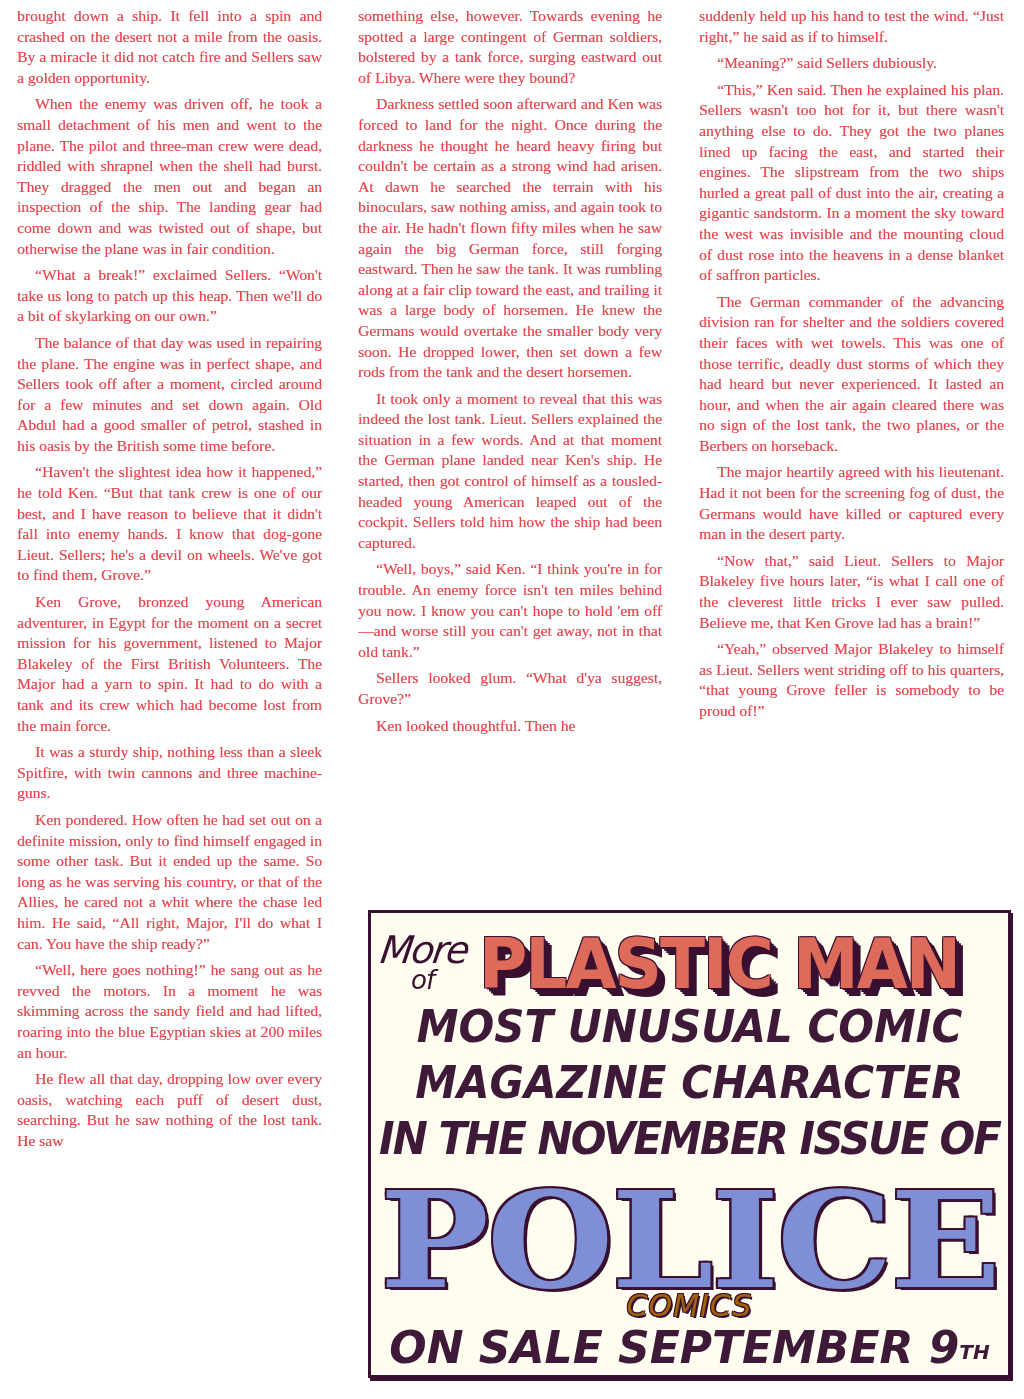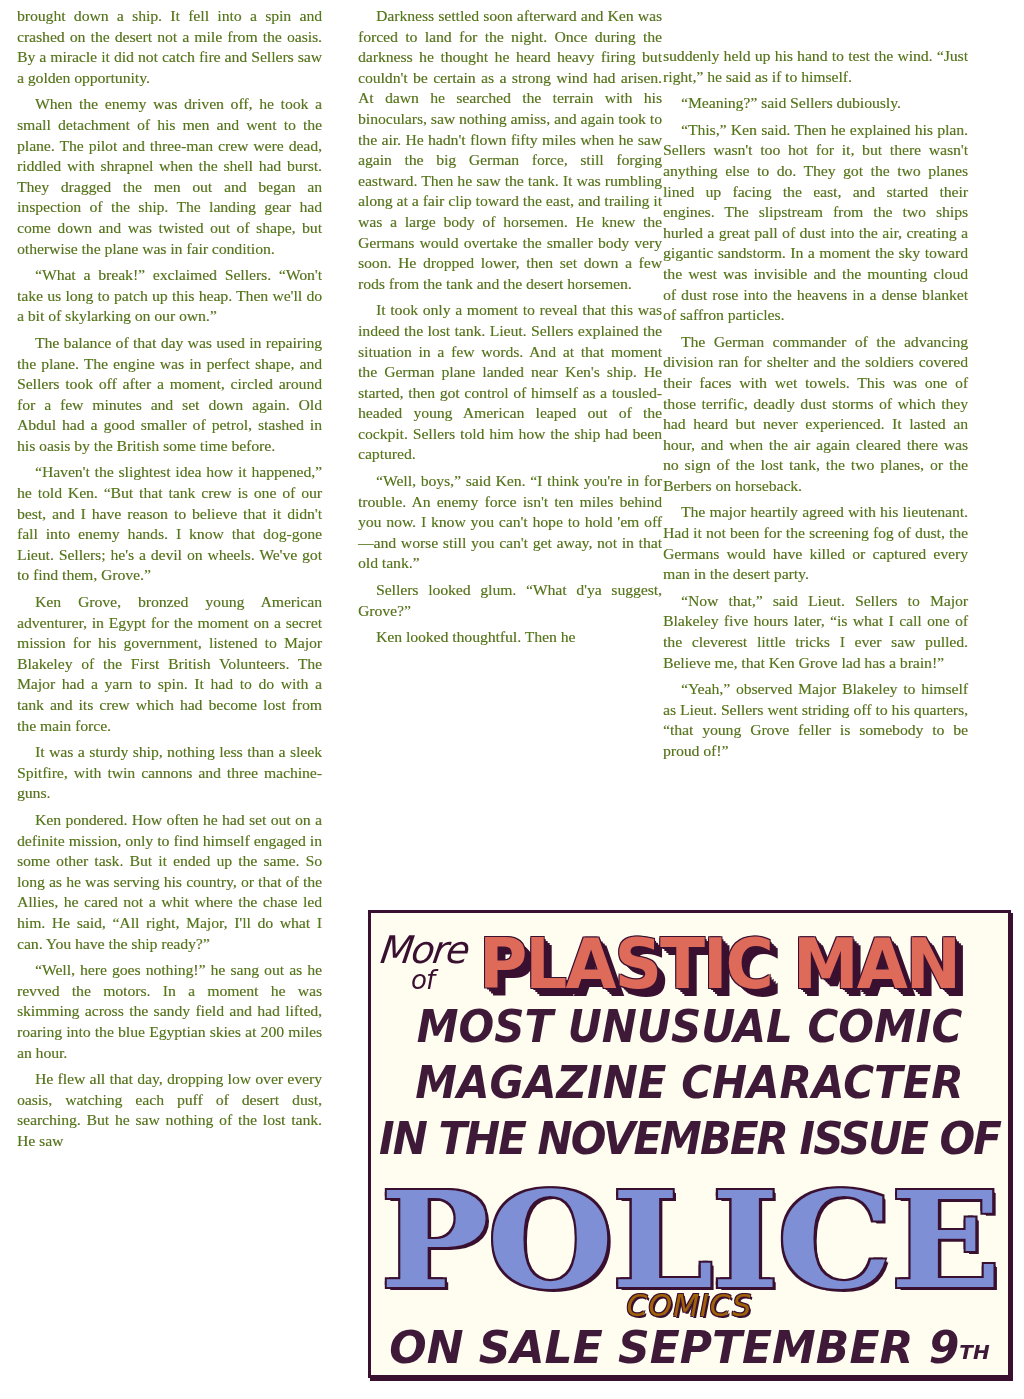--- a/index.html
+++ b/index.html
@@ -9,28 +9,28 @@
     position: relative;
     font-family: "Liberation Serif", "DejaVu Serif", serif;
     color: #4a1430;
   }
   .col {
     position: absolute;
     top: 6px;
     font-size: 15.6px;
     line-height: 20.6px;
     text-align: justify;
-    color: #4d7c0f;
+    color: #ef4444;
     text-shadow: 0.4px 0 0 rgba(120,0,80,0.35);
   }
   .col p { margin: 0 0 6px 0; text-indent: 18px; hyphens: manual; }
   .col p.cont { text-indent: 0; }
   #col1 { left: 17px; width: 305px; }
   #col2 { left: 358px; width: 304px; }
-  #col3 { left: 663px; width: 305px; margin-top: 40px; }
+  #col3 { left: 699px; width: 305px; }
 
   
   #ad {
     position: absolute;
     left: 368px; top: 910px;
     width: 643px; height: 468px;
     border: 3px solid #3a1030;
     box-shadow: 2px 3px 0 #3a1030;
     background: #fffdf0;
     box-sizing: border-box;
@@ -102,20 +102,21 @@
     <p>“What a break!” exclaimed Sellers. “Won't take us long to patch up this heap. Then we'll do a bit of skylarking on our own.”</p>
     <p>The balance of that day was used in repairing the plane. The engine was in perfect shape, and Sellers took off after a moment, circled around for a few minutes and set down again. Old Abdul had a good smaller of petrol, stashed in his oasis by the British some time before.</p>
     <p>“Haven't the slightest idea how it happened,” he told Ken. “But that tank crew is one of our best, and I have reason to believe that it didn't fall into enemy hands. I know that dog-gone Lieut. Sellers; he's a devil on wheels. We've got to find them, Grove.”</p>
     <p>Ken Grove, bronzed young American adventurer, in Egypt for the moment on a secret mission for his government, listened to Major Blakeley of the First British Volunteers. The Major had a yarn to spin. It had to do with a tank and its crew which had become lost from the main force.</p>
     <p>It was a sturdy ship, nothing less than a sleek Spitfire, with twin cannons and three machine-guns.</p>
     <p>Ken pondered. How often he had set out on a definite mission, only to find himself engaged in some other task. But it ended up the same. So long as he was serving his country, or that of the Allies, he cared not a whit where the chase led him. He said, “All right, Major, I'll do what I can. You have the ship ready?”</p>
     <p>“Well, here goes nothing!” he sang out as he revved the motors. In a moment he was skimming across the sandy field and had lifted, roaring into the blue Egyptian skies at 200 miles an hour.</p>
     <p>He flew all that day, dropping low over every oasis, watching each puff of desert dust, searching. But he saw nothing of the lost tank. He saw</p>
   </div>
 <div id="col2" class="col">
+    <p class="cont">something else, however. Towards evening he spotted a large contingent of German soldiers, bolstered by a tank force, surging eastward out of Libya. Where were they bound?</p>
     <p>Darkness settled soon afterward and Ken was forced to land for the night. Once during the darkness he thought he heard heavy firing but couldn't be certain as a strong wind had arisen. At dawn he searched the terrain with his binoculars, saw nothing amiss, and again took to the air. He hadn't flown fifty miles when he saw again the big German force, still forging eastward. Then he saw the tank. It was rumbling along at a fair clip toward the east, and trailing it was a large body of horsemen. He knew the Germans would overtake the smaller body very soon. He dropped lower, then set down a few rods from the tank and the desert horsemen.</p>
     <p>It took only a moment to reveal that this was indeed the lost tank. Lieut. Sellers explained the situation in a few words. And at that moment the German plane landed near Ken's ship. He started, then got control of himself as a tousled-headed young American leaped out of the cockpit. Sellers told him how the ship had been captured.</p>
     <p>“Well, boys,” said Ken. “I think you're in for trouble. An enemy force isn't ten miles behind you now. I know you can't hope to hold 'em off—and worse still you can't get away, not in that old tank.”</p>
     <p>Sellers looked glum. “What d'ya suggest, Grove?”</p>
     <p>Ken looked thoughtful. Then he</p>
   </div>
 <div id="col3" class="col">
     <p class="cont">suddenly held up his hand to test the wind. “Just right,” he said as if to himself.</p>
     <p>“Meaning?” said Sellers dubiously.</p>
     <p>“This,” Ken said. Then he explained his plan. Sellers wasn't too hot for it, but there wasn't anything else to do. They got the two planes lined up facing the east, and started their engines. The slipstream from the two ships hurled a great pall of dust into the air, creating a gigantic sandstorm. In a moment the sky toward the west was invisible and the mounting cloud of dust rose into the heavens in a dense blanket of saffron particles.</p>

